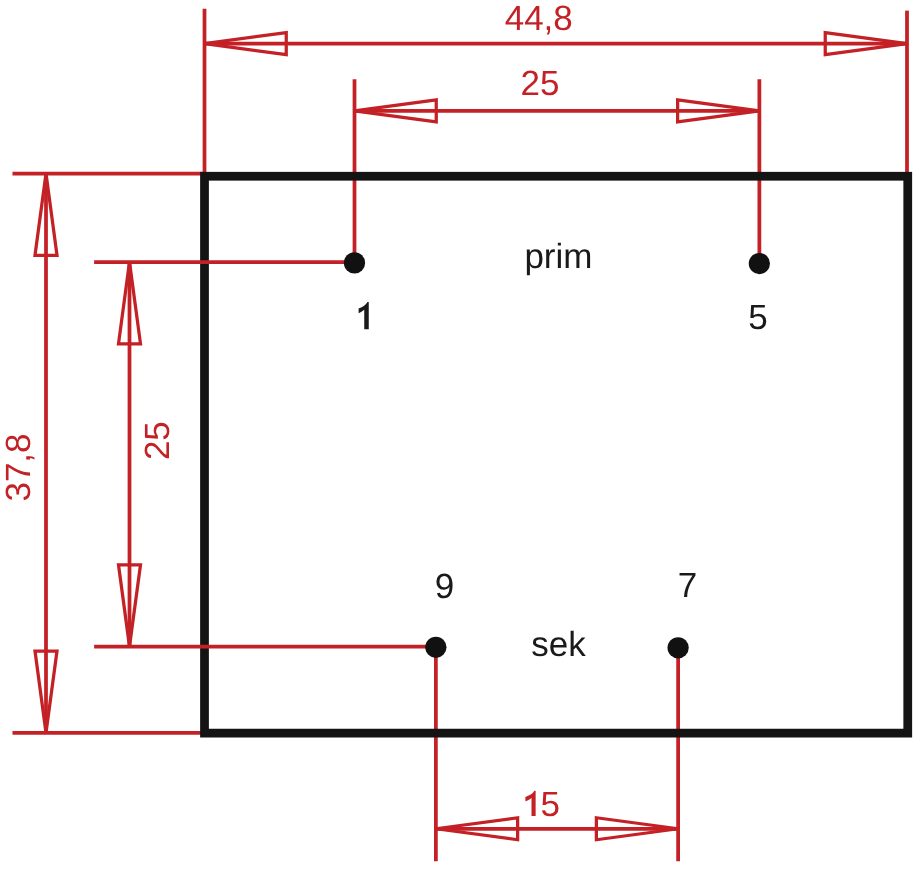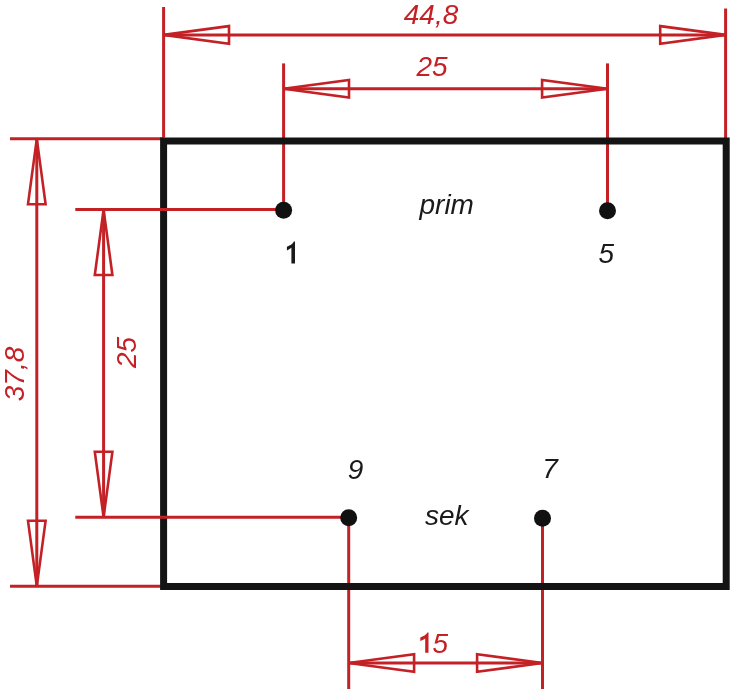--- a/index.html
+++ b/index.html
@@ -1,16 +1,16 @@
 <!DOCTYPE html>
 <html><head>
 <meta charset="utf-8">
 <style>
   html,body{margin:0;padding:0;background:#ffffff;}
-  .wrap{width:736px;height:696px;position:relative;overflow:hidden;background:#ffffff;font-style:italic;}
+  .wrap{width:736px;height:696px;position:relative;overflow:hidden;background:#ffffff;}
   svg{display:block;}
   text{font-family:"Liberation Sans", sans-serif;font-size:28px;}
 </style>
 </head>
 <body>
 <div class="wrap">
 <svg width="736" height="696" viewBox="0 0 736 696">
 
   <line x1="163.6" y1="7" x2="163.6" y2="137.6" stroke="#c32126" stroke-width="3"></line>
 

